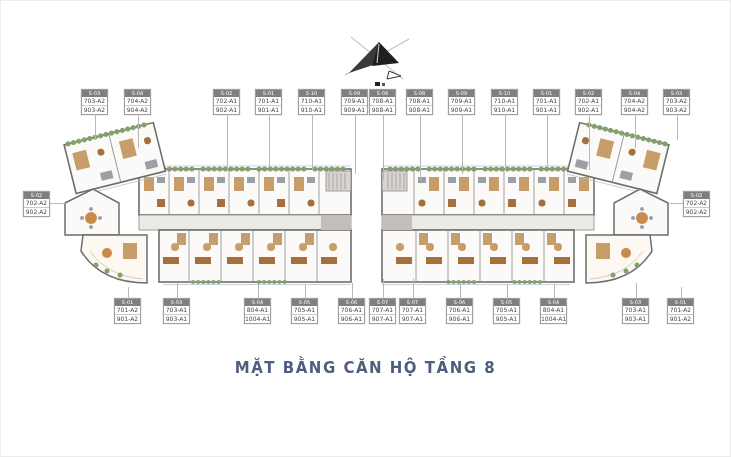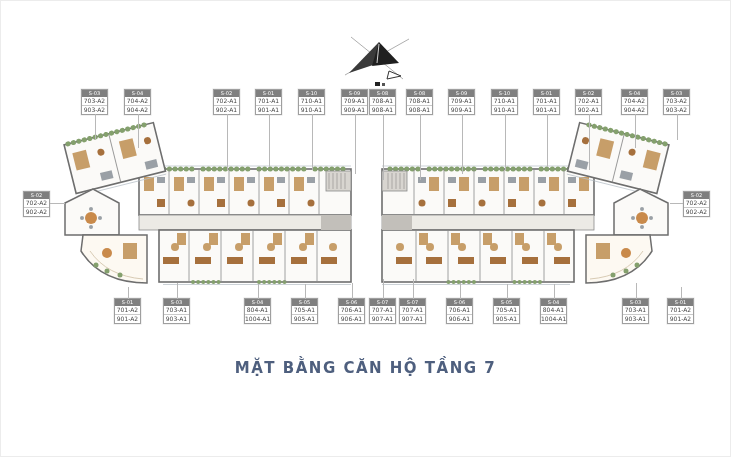--- a/index.html
+++ b/index.html
@@ -360,15 +360,15 @@
 
   <div class="side-label" style="left:682px;top:190px;">
     <div class="ulabel" style="position:relative;">
       <div class="hdr">S-02</div>
       <div class="row" style="border-top:none;">702-A2</div>
       <div class="row">902-A2</div>
     </div>
     <div class="hleader" style="right:27px;width:13px;"></div>
   </div>
 
-  <div id="title" style="color: rgb(78, 95, 126);">MẶT BẰNG CĂN HỘ TẦNG 7</div>
+  <div id="title" style="color: rgb(78, 95, 126);">MẶT BẰNG CĂN HỘ TẦNG 8</div>
 
 </div>
 
 </body></html>

